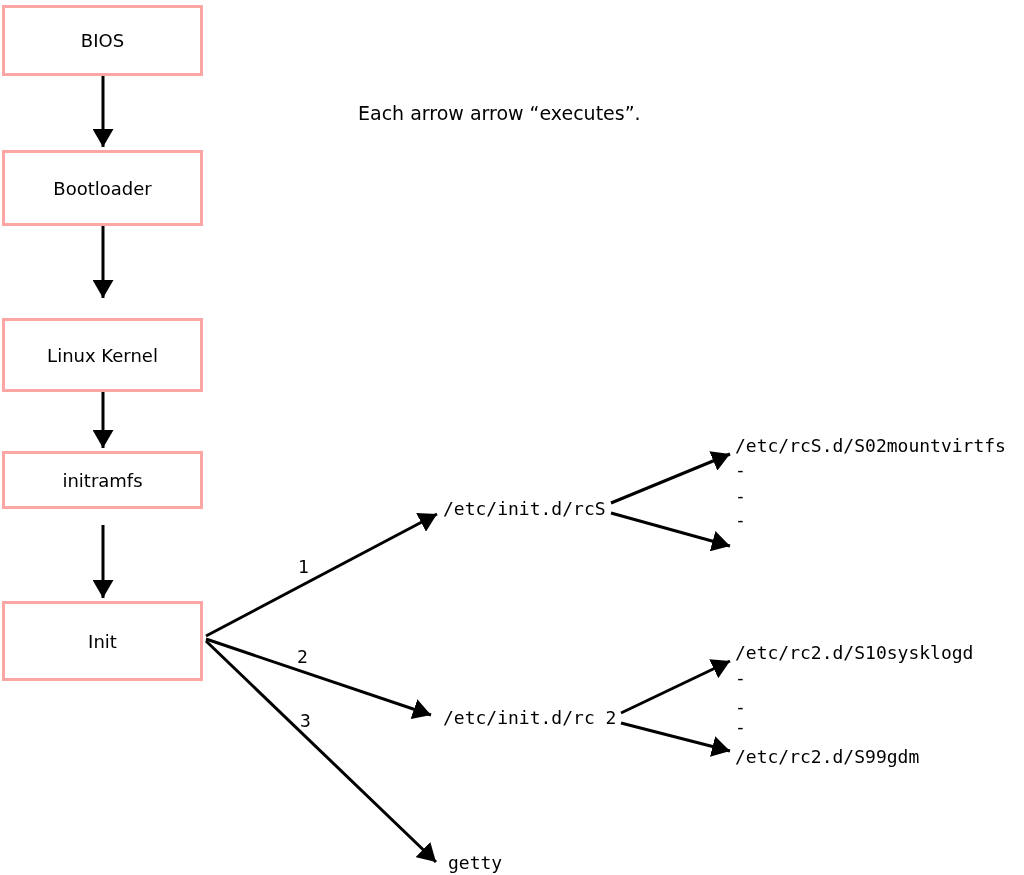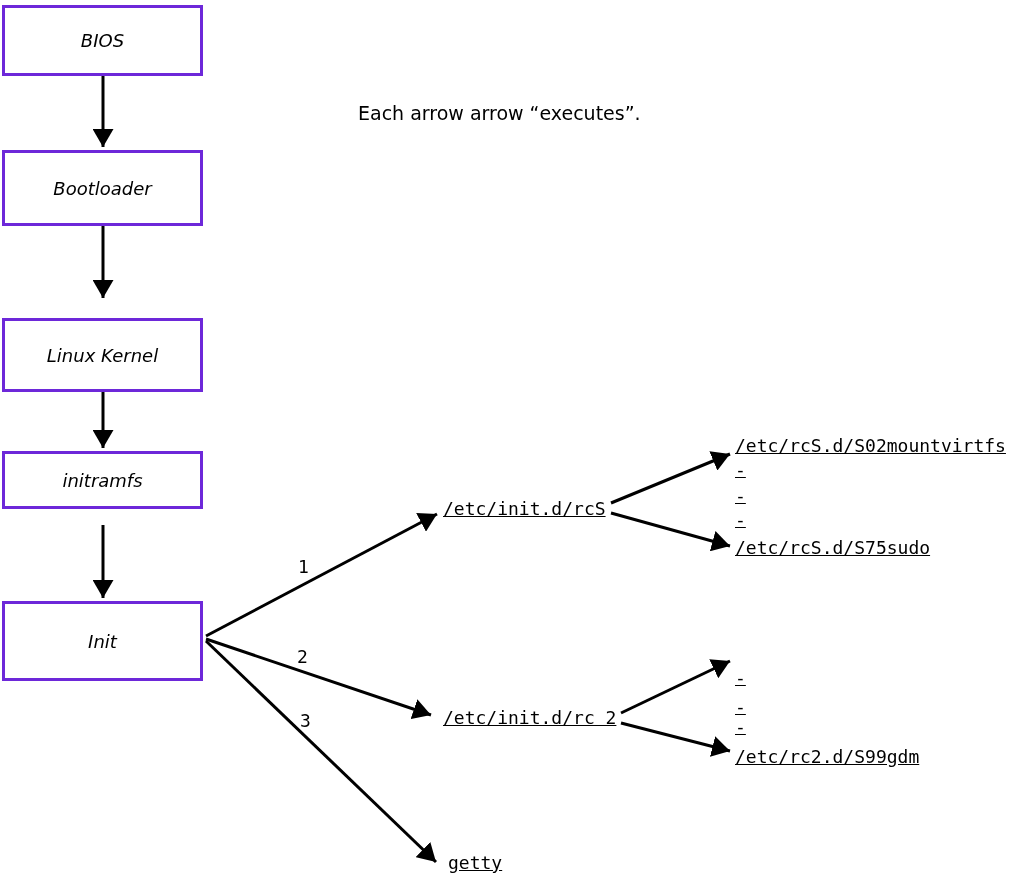--- a/index.html
+++ b/index.html
@@ -20,44 +20,42 @@
     position: absolute;
     left: 0;
     top: 0;
     width: 1024px;
     height: 875px;
   }
   .flow-box {
     position: absolute;
     left: 2px;
     width: 201px;
-    border: 3px solid #6d28d9;
+    border: 3px solid #fca5a5;
     background: #ffffff;
     box-sizing: border-box;
     display: flex;
     align-items: center;
     justify-content: center;
     font-size: 18px;
     color: #000000;
-    font-style: italic;
   }
   .note-text {
     position: absolute;
     font-size: 19px;
     white-space: nowrap;
     color: #000000;
   }
   .mono {
     position: absolute;
     font-family: "DejaVu Sans Mono", "Liberation Mono", monospace;
     font-size: 18px;
     line-height: 21px;
     white-space: pre;
     color: #000000;
-    text-decoration: underline;
   }
   .branch-number {
     position: absolute;
     font-family: "DejaVu Sans Mono", "Liberation Mono", monospace;
     font-size: 18px;
     color: #000000;
   }
 </style>
 </head>
 <body>
@@ -112,20 +110,20 @@
   <div class="branch-number" style="left:300px; top:710px;">3</div>
 
   <div class="mono" style="left:443px; top:498px;">/etc/init.d/rcS</div>
   <div class="mono" style="left:443px; top:707px;">/etc/init.d/rc 2</div>
   <div class="mono" style="left:448px; top:852px;">getty</div>
 
   <div class="mono" style="left:735px; top:435px;">/etc/rcS.d/S02mountvirtfs</div>
   <div class="mono" style="left:735px; top:459px;">-</div>
   <div class="mono" style="left:735px; top:485px;">-</div>
   <div class="mono" style="left:735px; top:509px;">-</div>
-  <div class="mono" style="left:735px; top:537px;">/etc/rcS.d/S75sudo</div>
 
+  <div class="mono" style="left:735px; top:642px;">/etc/rc2.d/S10sysklogd</div>
   <div class="mono" style="left:735px; top:667px;">-</div>
   <div class="mono" style="left:735px; top:696px;">-</div>
   <div class="mono" style="left:735px; top:716px;">-</div>
   <div class="mono" style="left:735px; top:746px;">/etc/rc2.d/S99gdm</div>
 
 </div>
 
 </body></html>

